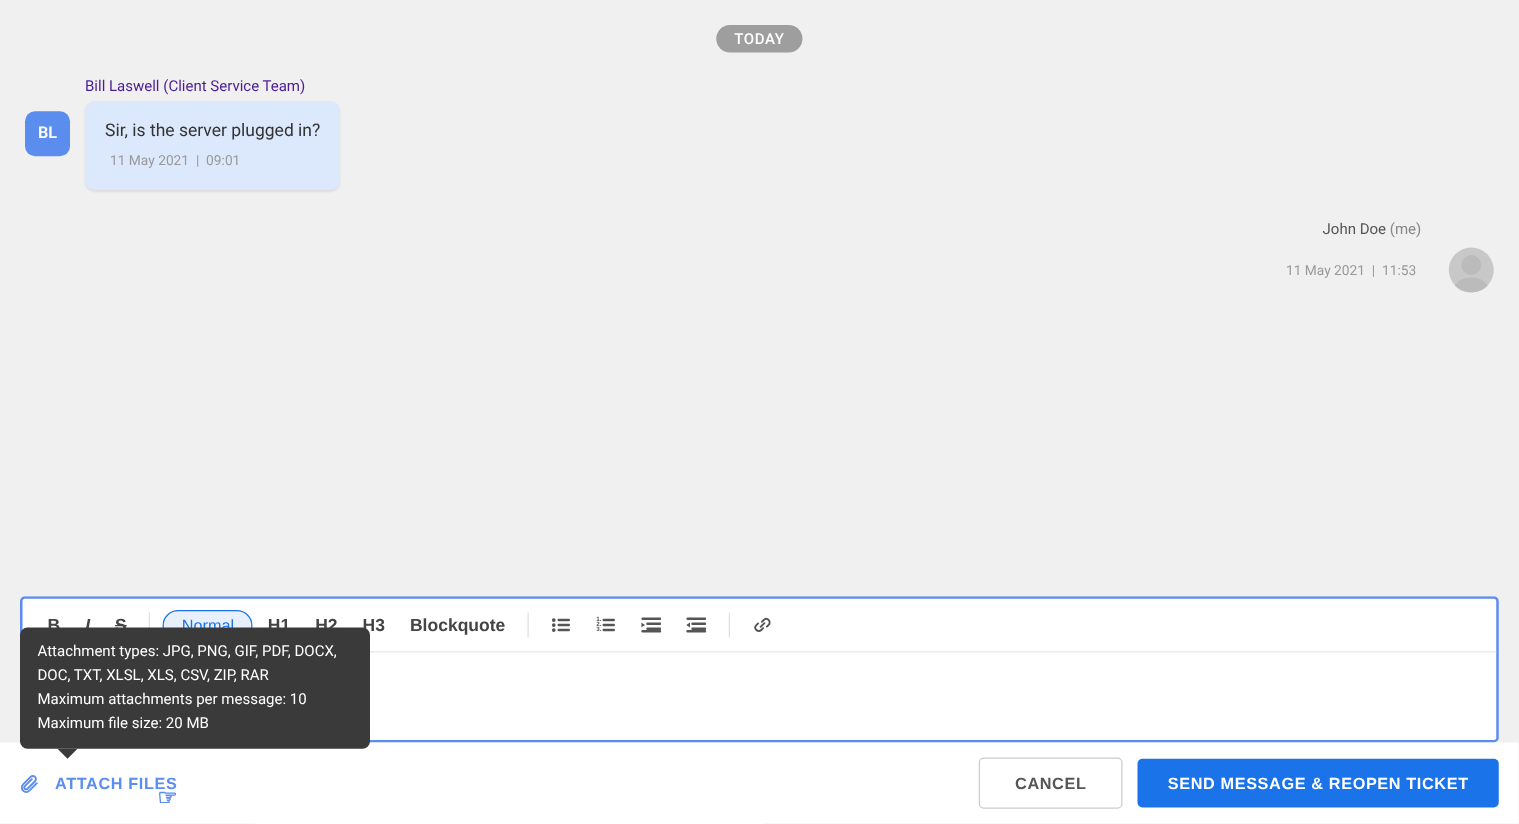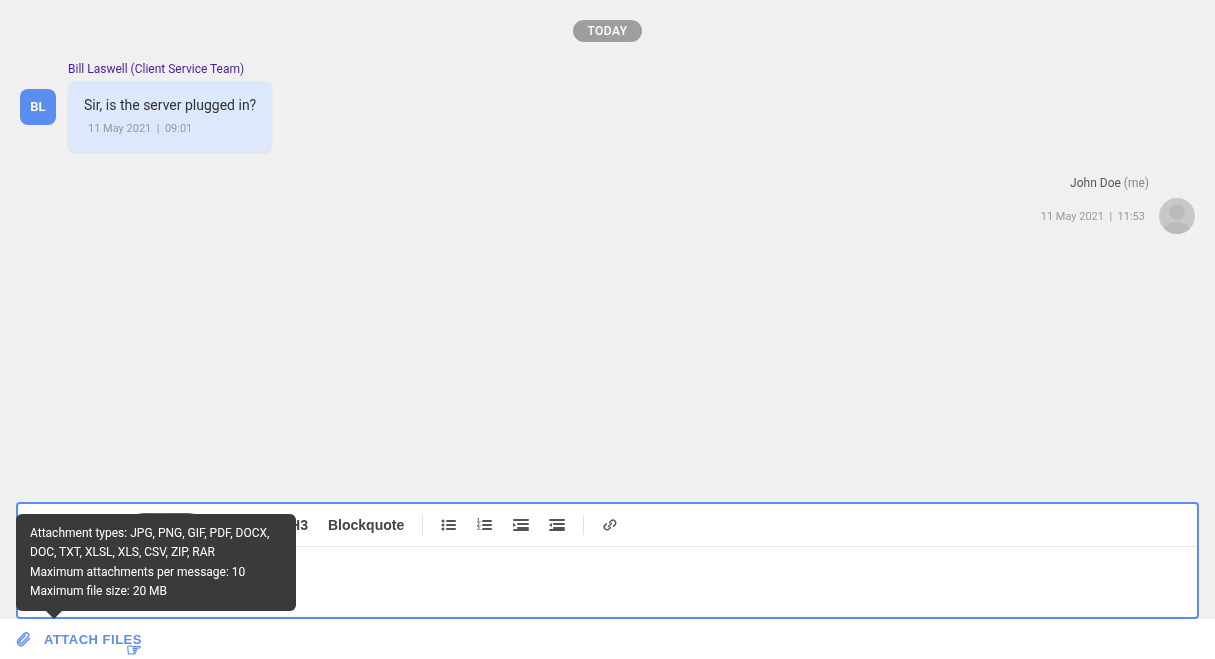--- a/index.html
+++ b/index.html
@@ -108,21 +108,21 @@
       color: #999;
       margin-top: 5px;
       padding: 0 4px;
     }
 
     .right-messages {
       display: flex;
       flex-direction: column;
       align-items: flex-end;
       gap: 10px;
-      margin-right: 0;
+      margin-right: 12px;
     }
 
     .bubble-row {
       display: flex;
       flex-direction: column;
       align-items: flex-end;
     }
 
     
     .editor-container {
@@ -389,14 +389,18 @@
       </div>
       <button class="attach-btn">
         <svg width="16" height="16" viewBox="0 0 16 16" fill="none">
           <path d="M13.5 7.5L7.5 13.5C6.1 14.9 3.9 14.9 2.5 13.5C1.1 12.1 1.1 9.9 2.5 8.5L8.5 2.5C9.5 1.5 11 1.5 12 2.5C13 3.5 13 5 12 6L6 12C5.4 12.6 4.5 12.6 3.9 12C3.3 11.4 3.3 10.5 3.9 9.9L9.5 4.3" stroke="#5b8dee" stroke-width="1.5" stroke-linecap="round" stroke-linejoin="round"></path>
         </svg>
         <span>ATTACH FILES</span>
         <span class="cursor-icon">☞</span>
       </button>
     </div>
 
+    <div class="action-btns">
+      <button class="cancel-btn">CANCEL</button>
+      <button class="send-btn">SEND MESSAGE &amp; REOPEN TICKET</button>
+    </div>
   </div>
 </div>
 
 </body></html>

